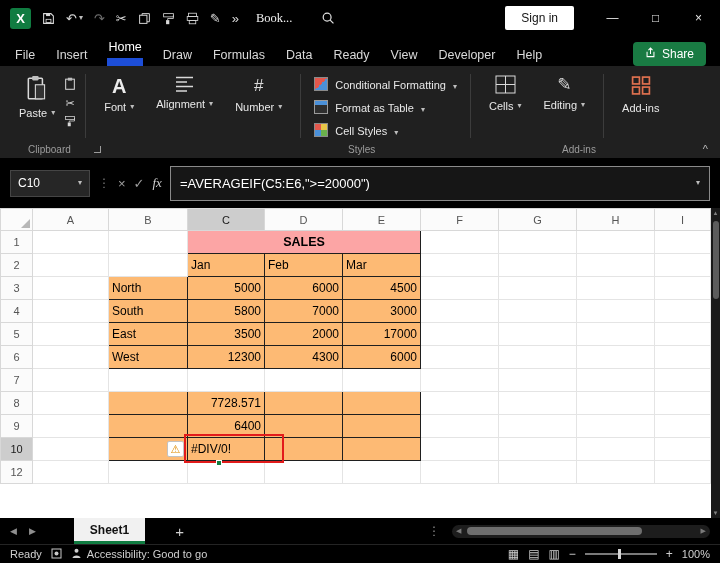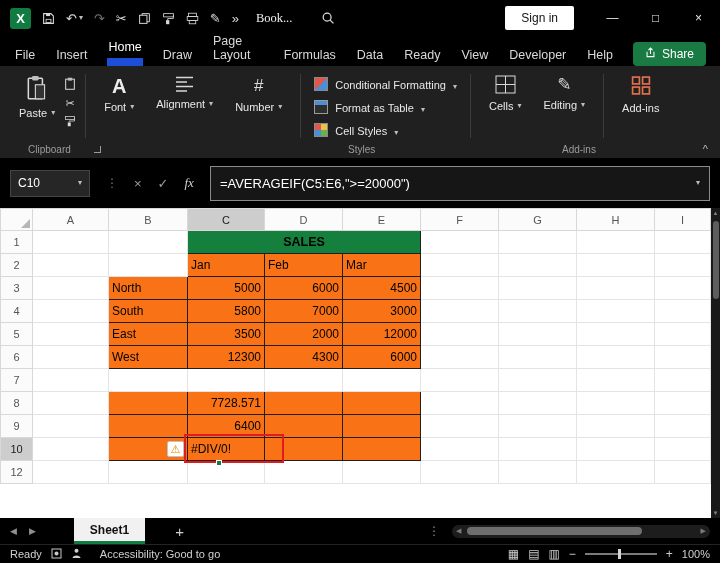--- a/index.html
+++ b/index.html
@@ -39,60 +39,60 @@
   .styles-stack { display:flex; flex-direction:column; gap:5px; padding-top:3px; }
   .style-item { display:flex; align-items:flex-end; gap:7px; font-size:11px; color:#e8e8e8; padding:2px 4px; white-space:nowrap; }
   .ic-cf { width:14px; height:14px; border:1px solid #8a8a8a; background:linear-gradient(135deg,#e2574c 0 50%,#4a90d9 50% 100%); }
   .ic-ft { width:14px; height:14px; border:1px solid #9a9a9a; background:linear-gradient(#4a90d9 0 4px,#2e2e2e 4px); }
   .ic-cs { width:14px; height:14px; border:1px solid #8a8a8a; background:conic-gradient(#e8c547 0 25%,#6ab04c 0 50%,#4a90d9 0 75%,#e2574c 0); }
   .gl { position:absolute; bottom:3px; font-size:10px; color:#9c9c9c; }
   .launcher { position:absolute; bottom:5px; left:94px; width:7px; height:7px; border-right:1px solid #9c9c9c; border-bottom:1px solid #9c9c9c; }
   .collapse { position:absolute; right:12px; bottom:3px; color:#bdbdbd; font-size:11px; }
 
   
-  .fbar { height:50px; background:#000; display:flex; align-items:center; padding:0 10px; gap:16px; }
+  .fbar { height:50px; background:#000; display:flex; align-items:center; padding:0 10px; gap:8px; }
   .namebox { width:80px; height:27px; background:#262626; border:1px solid #454545; display:flex; align-items:center; justify-content:space-between; padding:0 7px; font-size:12px; color:#fff; }
   .fdots { color:#7a7a7a; font-size:12px; }
   .fbtn { color:#9f9f9f; font-size:13px; }
   .fx { font-style:italic; font-family:"Liberation Serif", serif; font-size:13px; color:#cfcfcf; }
   .finput { flex:1; height:35px; border:1px solid #8a8a8a; background:#161616; display:flex; align-items:center; justify-content:space-between; padding:0 9px; font-size:13px; color:#fff; }
 
   
   .gridwrap { height:310px; background:#fff; display:flex; position:relative; }
   table.sheet { border-collapse:collapse; table-layout:fixed; width:710px; align-self:flex-start; }
   .sheet th, .sheet td { border:1px solid #e4e4e4; height:23px; font-size:12px; color:#000; padding:0 3px; overflow:hidden; white-space:nowrap; font-weight:normal; }
   .sheet th { background:#fbfbfb; color:#555; font-size:11px; border-color:#d8d8d8; text-align:center; }
   .sheet th.sel { background:#cdcdcd; color:#1a1a1a; }
   tr.hdr th { height:22px; }
   td.t { border:1px solid #1f1f1f; }
-  td.g { background:#f97316; }
+  td.g { background:#fdba74; }
   .b { font-weight:bold; }
   .n { text-align:right; }
   .ar { text-align:right; }
-  td.sales { background:#15803d; border:1px solid #1f1f1f; text-align:center; font-weight:bold; font-size:12.5px; color:#000; }
+  td.sales { background:#fca5a5; border:1px solid #1f1f1f; text-align:center; font-weight:bold; font-size:12.5px; color:#000; }
   th.corner { position:relative; }
   th.corner::after { content:""; position:absolute; right:2px; bottom:2px; border-left:9px solid transparent; border-bottom:9px solid #b7b7b7; }
   .warnbtn { display:inline-flex; align-items:center; justify-content:center; width:17px; height:16px; background:#fff; border:1px solid #c2c2c2; border-radius:2px; color:#e08c00; font-size:11px; }
   .redbox { position:absolute; left:184px; top:226px; width:100px; height:29px; border:2px solid #e21b1b; pointer-events:none; }
   .handle { position:absolute; left:216px; top:252px; width:6px; height:6px; background:#107c41; border:1px solid #fff; }
   .vscroll { width:10px; height:310px; background:#191919; position:relative; display:flex; flex-direction:column; align-items:center; justify-content:space-between; color:#808080; font-size:6px; padding:2px 0; }
   .vthumb { position:absolute; top:13px; left:2px; width:6px; height:78px; background:#5c5c5c; border-radius:3px; }
 
   
   .sheetbar { height:26px; background:#000; display:flex; align-items:center; padding:0 10px; gap:12px; color:#9c9c9c; font-size:10px; }
   .snav { font-size:9px; color:#8f8f8f; }
   .stab { align-self:stretch; margin-left:26px; background:#f1f1f1; color:#111; font-weight:bold; font-size:12px; padding:0 16px; border-bottom:3px solid #107c41; display:flex; align-items:center; }
   .addsheet { font-size:15px; color:#cfcfcf; margin-left:18px; }
   .sdots { font-size:12px; color:#8f8f8f; }
   .hscroll { width:258px; height:13px; background:#1d1d1d; border-radius:7px; position:relative; display:flex; align-items:center; justify-content:space-between; padding:0 4px; color:#7a7a7a; font-size:7px; }
   .hthumb { position:absolute; left:15px; top:2.5px; width:175px; height:8px; background:#6e6e6e; border-radius:4px; }
 
   
   .statusbar { height:19px; background:#000; border-top:1px solid #242424; display:flex; align-items:center; padding:0 10px; gap:9px; color:#d0d0d0; font-size:11px; }
-  .acc { display:flex; align-items:center; gap:18px; }
+  .acc { display:flex; align-items:center; gap:5px; }
   .vicon { font-size:12px; color:#cfcfcf; }
   .ztrack { width:72px; height:2px; background:#7a7a7a; position:relative; }
   .zthumb { position:absolute; left:33px; top:-4px; width:3px; height:10px; background:#d6d6d6; }
   .zoombtn { font-size:12px; color:#d0d0d0; }
 </style>
 </head>
 <body>
 
 <div class="app">
 
@@ -155,21 +155,20 @@
       <span class="winbtn">□</span>
       <span class="winbtn">×</span>
     </div>
   </div>
 
   <div class="menubar">
     <span class="mtab">File</span>
     <span class="mtab">Insert</span>
     <span class="mtab active">Home</span>
     <span class="mtab">Draw</span>
-    <span class="mtab">Page Layout</span>
     <span class="mtab">Formulas</span>
     <span class="mtab">Data</span>
     <span class="mtab">Ready</span>
     <span class="mtab">View</span>
     <span class="mtab">Developer</span>
     <span class="mtab">Help</span>
     <button class="share-btn">
       <span><svg width="11" height="11" viewBox="0 0 16 16">
             <path d="M8 10V2M5 4.5L8 1.5l3 3M3 7v7h10V7" fill="none" stroke="#fff" stroke-width="1.5"></path>
           </svg></span>
@@ -377,21 +376,21 @@
             <td></td>
             <td></td>
             <td></td>
       </tr>
       <tr>
         <th>5</th>
         <td></td>
         <td class="t g b">East</td>
         <td class="t g n">3500</td>
         <td class="t g n">2000</td>
-        <td class="t g n">12000</td>
+        <td class="t g n">17000</td>
         <td></td>
             <td></td>
             <td></td>
             <td></td>
       </tr>
       <tr>
         <th>6</th>
         <td></td>
         <td class="t g b">West</td>
         <td class="t g n">12300</td>

